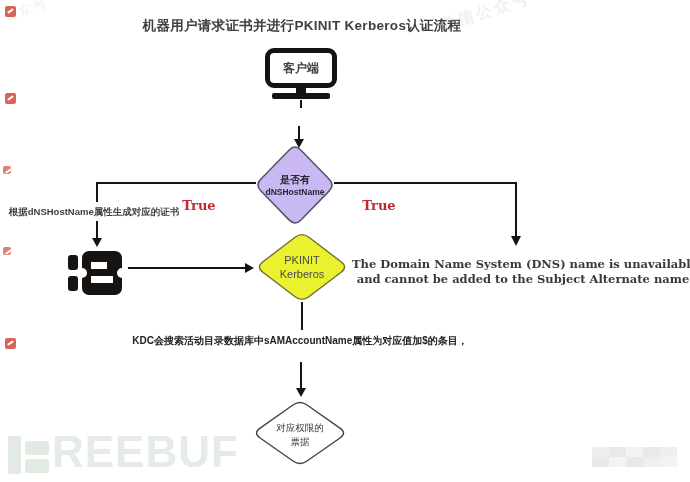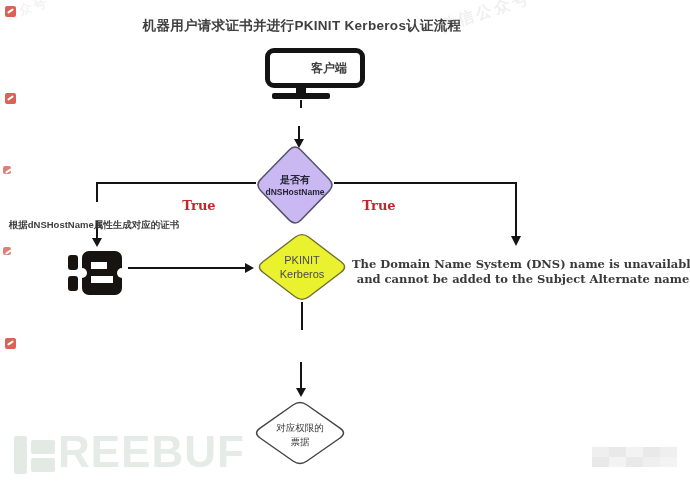--- a/index.html
+++ b/index.html
@@ -7,30 +7,30 @@
          font-family:"Liberation Sans",sans-serif;}
   .abs{position:absolute;}
   .cline{white-space:nowrap;transform:translateX(-50%);text-align:center;}
   .txt-cn{font-family:Liberation Sans, sans-serif;font-weight:700;color:#404040;}
   .txt-serif{font-family:"DejaVu Serif",serif;font-weight:600;color:#3a3a3a;}
   .txt-hei{font-family:"Liberation Sans",sans-serif;font-weight:600;color:#222;}
   .branch-label{font-family:"DejaVu Serif",serif;font-weight:600;color:#c1272d;font-size:13px;margin-top:36px;}
 
   
   .monitor{left:265px;top:48px;width:62px;height:30px;border:5px solid #131313;border-radius:9px;
-           display:flex;align-items:center;justify-content:center;padding-left:28px;}
+           display:flex;align-items:center;justify-content:center;}
   .monitor-label{font-size:12px;}
   .monitor-stem{left:296px;top:88px;width:10px;height:6px;background:#131313;}
   .monitor-base{left:272px;top:93px;width:58px;height:6px;background:#131313;border-radius:2px;}
 
   
   .wm-diag{font-weight:700;color:#8a8a8a;white-space:nowrap;transform:rotate(-18deg);}
   .wm-tr{left:438px;top:2px;font-size:16px;letter-spacing:3px;opacity:.13;}
   .wm-tl{left:4px;top:0px;font-size:13px;letter-spacing:2px;opacity:.10;}
-  .freebuf{left:14px;top:436px;display:flex;align-items:flex-start;opacity:.95;}
+  .freebuf{left:8px;top:436px;display:flex;align-items:center;opacity:.95;}
   .fb-bar{width:13px;height:38px;background:#e2e9e3;border-radius:2px;}
   .fb-col{display:flex;flex-direction:column;gap:4px;margin-left:4px;margin-top:4px;}
   .fb-blk{width:24px;height:14px;background:#e2e9e3;border-radius:2px;}
   .fb-txt{margin-left:3px;margin-top:-6px;font-size:44px;line-height:44px;font-weight:700;
           letter-spacing:1px;color:#e4eae5;font-family:"Liberation Sans",sans-serif;}
   .mosaic{left:592px;top:447px;display:grid;grid-template-columns:repeat(5,17px);grid-auto-rows:10px;}
   .mz{width:17px;height:10px;}
   .mz1{background:#efefef;}.mz2{background:#e9e9e9;}.mz3{background:#f3f3f3;}
   .stamp{position:absolute;width:11px;height:11px;background:#d23b2e;border-radius:2px;opacity:.8;}
   .stamp::after{content:"";position:absolute;left:2px;top:4px;width:7px;height:2px;background:#fff;
@@ -99,25 +99,26 @@
     <rect x="25" y="13" width="16" height="7" fill="#ffffff"></rect>
     <rect x="25" y="27" width="22" height="7" fill="#ffffff"></rect>
     <circle cx="16" cy="24" r="5" fill="#ffffff"></circle>
     <circle cx="56" cy="24" r="5" fill="#ffffff"></circle>
   </svg>
 
 
   <div class="abs cline branch-label" style="left:199px;top:162px;">True</div>
   <div class="abs cline branch-label" style="left:379px;top:162px;">True</div>
 
-  <div class="abs cline txt-cn" style="left:94px;top:206px;font-size:9.5px;margin-top:13px;">根据dNSHostName属性生成对应的证书</div>
+  <div class="abs cline txt-cn" style="left:94px;top:206px;font-size:9.5px;">根据dNSHostName属性生成对应的证书</div>
 
   <div class="abs cline txt-serif" style="left:525px;top:257px;font-size:11.5px;">The Domain Name System (DNS) name is unavailable</div>
   <div class="abs cline txt-serif" style="left:525px;top:272px;font-size:11.5px;">and cannot be added to the Subject Alternate name.</div>
 
+  <div class="abs cline txt-hei" style="left:300px;top:334px;font-size:10px;">KDC会搜索活动目录数据库中sAMAccountName属性为对应值加$的条目，</div>
 
   <div class="abs freebuf">
     <div class="fb-bar"></div>
     <div class="fb-col">
       <div class="fb-blk"></div>
       <div class="fb-blk"></div>
     </div>
     <div class="fb-txt">REEBUF</div>
   </div>
 

